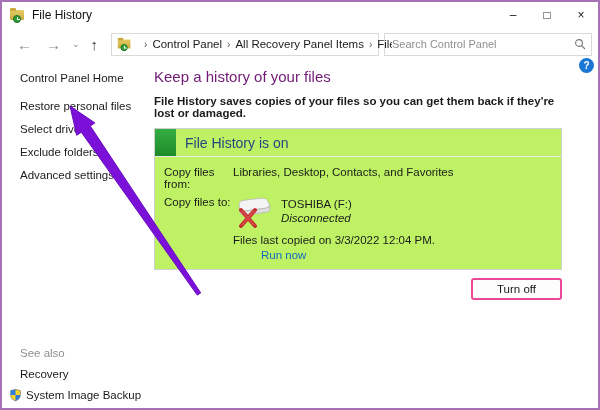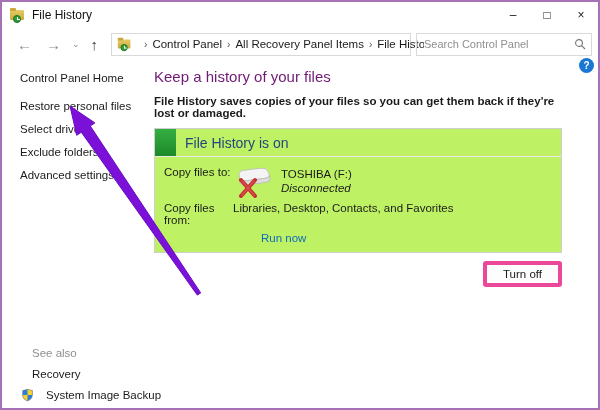--- a/index.html
+++ b/index.html
@@ -25,52 +25,52 @@
   .toolbar { display:flex; align-items:center; height:32px; padding:0 6px 0 8px; background:#fff; }
   .nav-btn { color:#8a8a8a; font-size:15px; padding:0 7px; }
   .nav-btn.up { color:#444; }
   .nav-chevron { color:#8a8a8a; font-size:9px; padding:0 4px; }
   .crumb-box { display:flex; align-items:center; height:23px; border:1px solid #d9d9d9; background:#fff; margin-left:6px; flex:1 1 auto; padding:0 4px 0 5px; min-width:0; }
   .crumb-sep { color:#555; margin:0 5px; font-size:10px; }
   .crumb-item { white-space:nowrap; color:#1b1b1b;text-align:center; }
   .crumb-right { margin-left:auto; display:flex; align-items:center; }
   .crumb-chevron { color:#777; font-size:9px; padding:0 8px; }
   .refresh { color:#888; font-size:13px; padding:0 4px; }
-  .search-box { display:flex; align-items:center; height:23px; width:176px; border:1px solid #d9d9d9; margin-left:5px; padding:0 5px 0 7px; flex:0 0 auto;gap:41px; }
+  .search-box { display:flex; align-items:center; height:23px; width:208px; border:1px solid #d9d9d9; margin-left:5px; padding:0 5px 0 7px; flex:0 0 auto;gap:41px; }
   .search-box input { border:none; outline:none; flex:1; font-family:"Liberation Sans",sans-serif; font-size:11px; color:#333; min-width:0; }
   .search-box input::placeholder { color:#8f8f8f; }
   
   .content { display:flex; height:calc(100% - 58px); position:relative; }
   .sidebar { width:152px; flex:0 0 auto; padding:12px 0 0 18px; position:relative; }
   .side-home { margin-bottom:16px; cursor:pointer; }
   .side-item { margin-bottom:11px; cursor:pointer; }
-  .side-bottom { position:absolute; left:12px; bottom:6px; width:152px; }
+  .side-bottom { position:absolute; left:0; bottom:6px; width:152px; }
   .see-also { color:#8f8f8f; margin:0 0 9px 18px; }
   .recovery { margin:0 0 8px 18px; cursor:pointer; }
-  .sib-row { display:flex; align-items:center; margin-left:7px; cursor:pointer;gap:8px; }
+  .sib-row { display:flex; align-items:center; margin-left:7px; cursor:pointer; }
   .sib-row span.lbl { margin-left:4px; }
   
   .main { flex:1; padding:8px 36px 0 0; }
   h1.page-heading { font-size:15px; font-weight:normal; color:#701a75; margin-bottom:10px; }
   .desc { color:#1b1b1b; margin-bottom:9px;font-weight:bold; }
   .status-panel { border:1px solid #cfcfcf; background:#bef264; }
   .status-header { display:flex; align-items:stretch; height:28px; border-bottom:1px solid #e9e9e9; }
   .green-block { width:21px; background:linear-gradient(180deg,#35ae42,#1d8a28); flex:0 0 auto; }
   .status-title { font-size:14px; color:#24477e; display:flex; align-items:center; padding-left:9px; }
   .panel-body { padding:9px 10px 8px 9px; }
   .row { display:flex; margin-bottom:6px; }
   .row-label { width:69px; flex:0 0 auto; }
   .drive-block { display:flex; }
   .drive-icon { width:40px; height:34px; position:relative; flex:0 0 auto; margin-right:8px; }
   .drive-text .name { margin-top:2px; }
   .drive-text .disc { font-style:italic; margin-top:2px; }
   .last-copied { margin:4px 0 3px 69px; }
   .run-now { margin-left:97px; color:#0f6cbd; cursor:pointer; display:inline-block; }
   .panel-footer { display:flex; justify-content:flex-end; margin-top:8px; }
-  .turnoff-btn { font-family:"Liberation Sans",sans-serif; font-size:11.5px; color:#1b1b1b; background:#fdfdfd; border:4px solid #ec4899; border-radius:3px; padding:3px 16px; cursor:pointer; }
+  .turnoff-btn { font-family:"Liberation Sans",sans-serif; font-size:11.5px; color:#1b1b1b; background:#fdfdfd; border:2px solid #ec4899; border-radius:3px; padding:3px 24px; cursor:pointer; }
   .help-badge { position:absolute; top:56px; right:4px; width:15px; height:15px; border-radius:50%; background:#1a78d4; color:#fff; font-size:10px; font-weight:bold; display:flex; align-items:center; justify-content:center; cursor:pointer; }
   
   .arrow-overlay { position:absolute; left:0; top:0; width:600px; height:410px; pointer-events:none; z-index:40; }
 </style>
 </head>
 <body>
 
 <div class="window">
 
   <div class="titlebar">
@@ -145,20 +145,24 @@
     <div class="main">
       <h1 class="page-heading">Keep a history of your files</h1>
       <div class="desc">File History saves copies of your files so you can get them back if they're lost or damaged.</div>
 
       <div class="status-panel">
         <div class="status-header">
           <div class="green-block"></div>
           <div class="status-title">File History is on</div>
         </div>
         <div class="panel-body">
+          <div class="row">
+            <span class="row-label">Copy files from:</span>
+            <span>Libraries, Desktop, Contacts, and Favorites</span>
+          </div>
           <div class="row" style="margin-bottom:2px;">
             <span class="row-label">Copy files to:</span>
             <span class="drive-block">
               <span class="drive-icon">
                 <svg width="40" height="34" viewBox="0 0 40 34">
                   <path d="M6 8 Q6 5 10 4.4 L28 2.2 Q33 1.8 34.5 4.5 L36.5 9 Q37 11.5 33 12.2 L12 15 Q7.5 15.4 6.6 12.6 Z" fill="#f4f4f4" stroke="#b9b9b9" stroke-width="0.8"></path>
                   <path d="M6.6 12.6 Q7.5 15.4 12 15 L33 12.2 Q37 11.5 36.5 9 L37 13 Q37.2 15.6 33.3 16.3 L12.5 19 Q8 19.4 7 16.6 Z" fill="#dedede" stroke="#b9b9b9" stroke-width="0.8"></path>
                   <g stroke="#c62f2f" stroke-width="4" stroke-linecap="round">
                     <line x1="8" y1="14" x2="22" y2="30"></line>
                     <line x1="22" y1="14" x2="8" y2="30"></line>
@@ -168,24 +172,21 @@
                     <line x1="21" y1="15" x2="9" y2="29"></line>
                   </g>
                 </svg>
               </span>
               <span class="drive-text">
                 <div class="name">TOSHIBA (F:)</div>
                 <div class="disc">Disconnected</div>
               </span>
             </span>
           </div>
-          <div class="row">
-            <span class="row-label">Copy files from:</span>
-            <span>Libraries, Desktop, Contacts, and Favorites</span>
-          </div>
+          <div class="last-copied">Files last copied on 3/3/2022 12:04 PM.</div>
           <span class="run-now">Run now</span>
         </div>
       </div>
 
       <div class="panel-footer">
         <button class="turnoff-btn">Turn off</button>
       </div>
     </div>
   </div>
 

